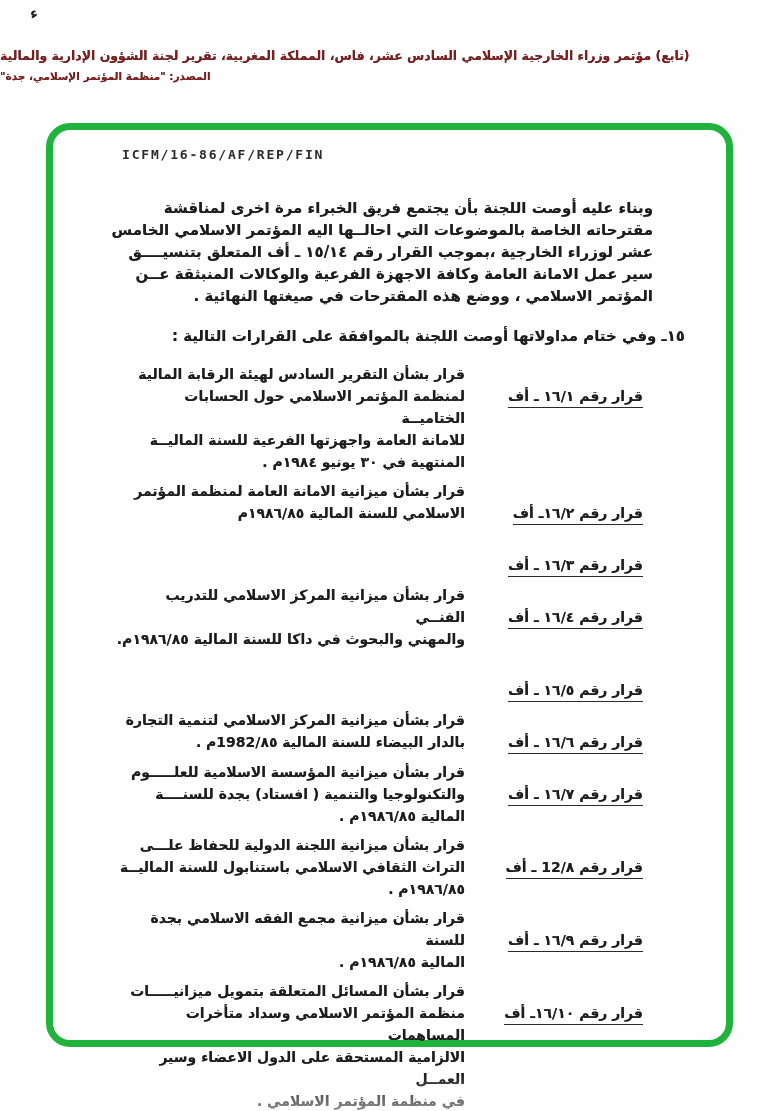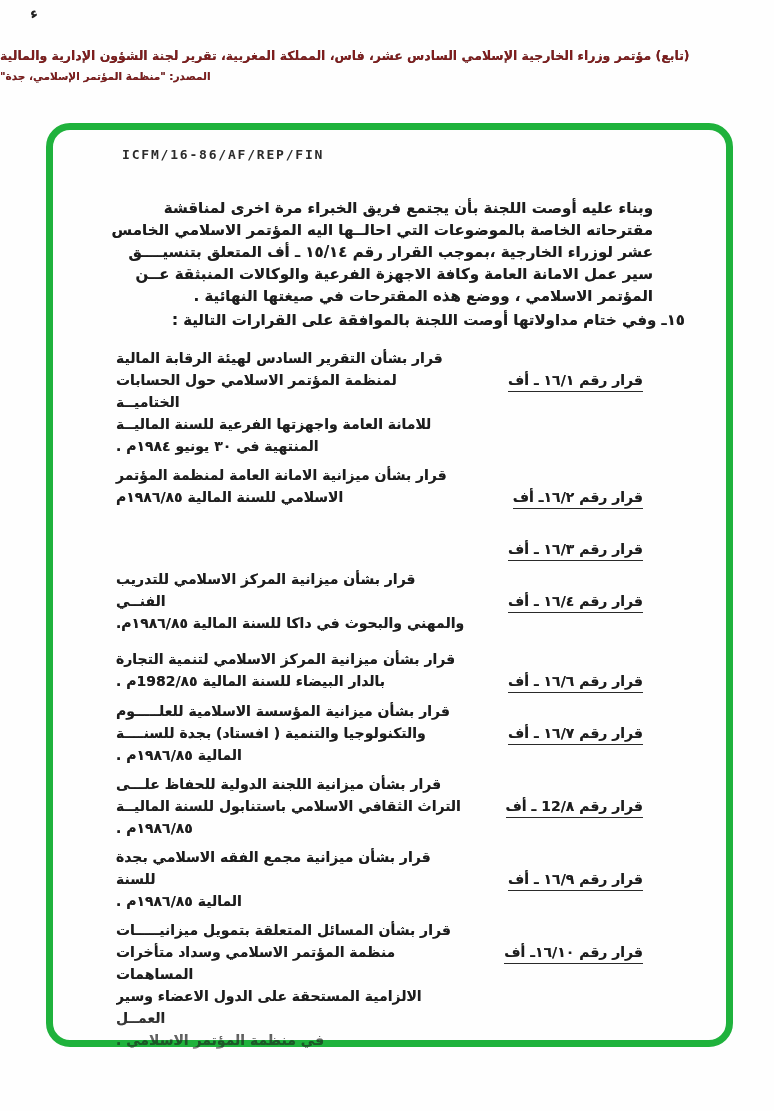--- a/index.html
+++ b/index.html
@@ -59,21 +59,21 @@
   .para{
     margin-top:35px;
     padding:0 66px 0 50px;
     font-size:15px;font-weight:700;
     line-height:22px;
     text-align:right;
     white-space:pre-line;
     text-shadow:0 0 .5px rgba(0,0,0,.55);
   }
   .intro{
-    margin-top:0;
+    margin-top:16px;
     padding:0 34px 0 40px;
     font-size:15px;font-weight:700;
     line-height:26px;
     text-align:right;
     text-shadow:0 0 .5px rgba(0,0,0,.55);
   }
   .res-list{
     margin-top:14px;
     padding:0 76px 0 56px;
   }
@@ -93,21 +93,21 @@
     display:inline-block;
     border-bottom:1.6px solid #2a2a2a;
     padding-bottom:3px;
     white-space:nowrap;
     margin-top:24px;
   }
   .res-body{
     flex:1;
     font-size:14px;font-weight:700;
     line-height:22px;
-    text-align:left;
+    text-align:right;
     white-space:pre-line;
     text-shadow:0 0 .5px rgba(0,0,0,.55);
   }
   .res-row.fade-last .res-body{
     -webkit-mask-image:linear-gradient(to bottom,#000 72%,rgba(0,0,0,.5));
             mask-image:linear-gradient(to bottom,#000 72%,rgba(0,0,0,.5));
   }
 </style>
 </head>
 <body>
@@ -154,20 +154,21 @@
           <div class="res-label"><span>قرار رقم ١٦/٣ ـ أف</span></div>
         </div>
 
         <div class="res-row">
           <div class="res-label"><span>قرار رقم ١٦/٤ ـ أف</span></div>
           <div class="res-body">قرار بشأن ميزانية المركز الاسلامي للتدريب الفنــي
 والمهني والبحوث في داكا للسنة المالية ١٩٨٦/٨٥م.</div>
         </div>
 
         <div class="res-row">
+          <div class="res-label"><span>قرار رقم ١٦/٥ ـ أف</span></div>
         </div>
 
         <div class="res-row">
           <div class="res-label"><span>قرار رقم ١٦/٦ ـ أف</span></div>
           <div class="res-body">قرار بشأن ميزانية المركز الاسلامي لتنمية التجارة
 بالدار البيضاء للسنة المالية 1982/٨٥م .</div>
         </div>
 
         <div class="res-row">
           <div class="res-label"><span>قرار رقم ١٦/٧ ـ أف</span></div>

